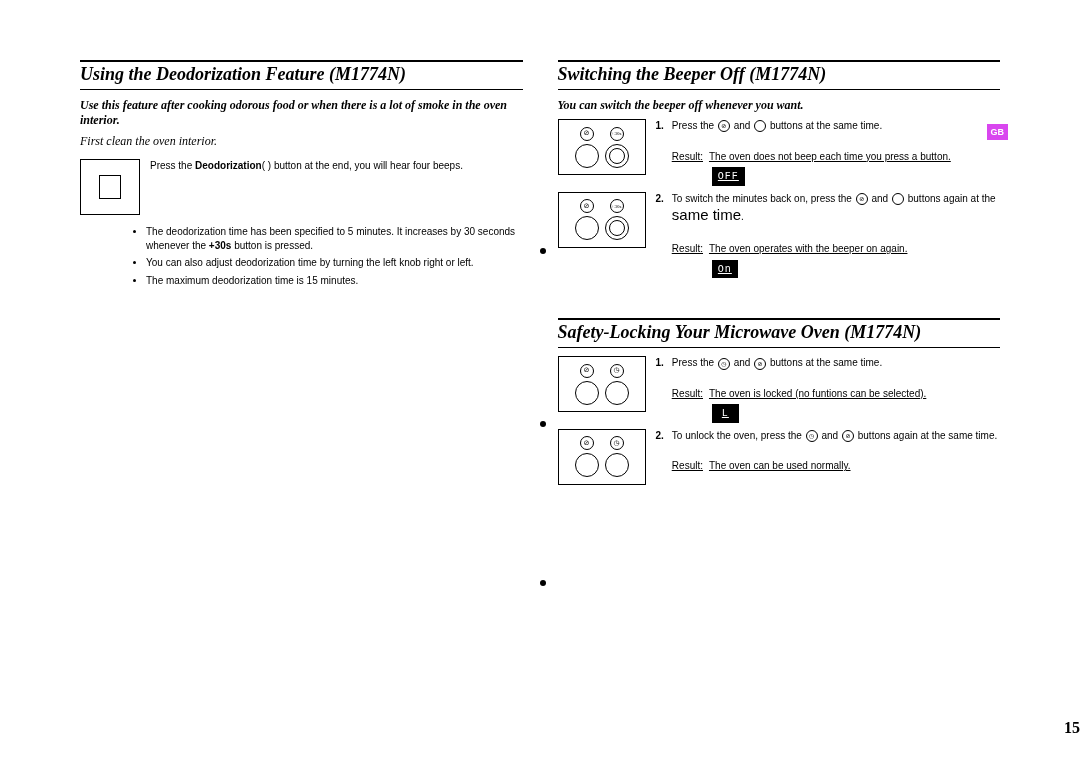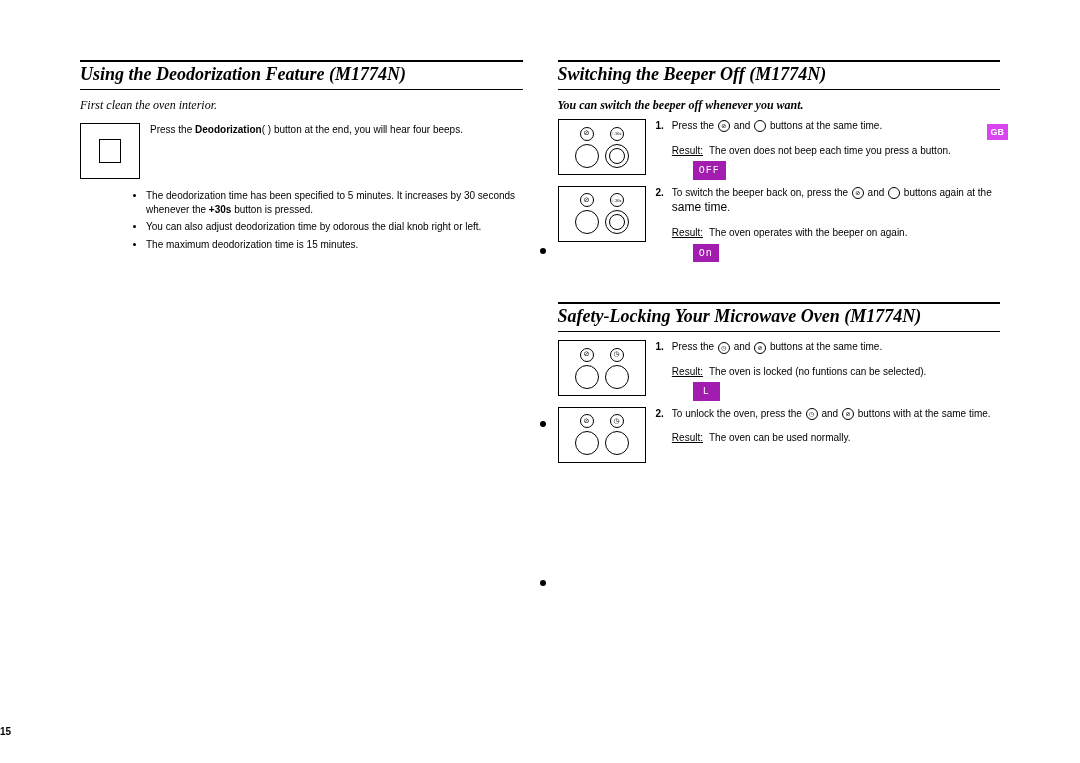--- a/index.html
+++ b/index.html
@@ -118,53 +118,55 @@
     display: flex;
     gap: 8px;
   }
   .num {
     font-weight: bold;
     flex: 0 0 auto;
   }
   .result-line {
     display:flex;
     gap:6px;
-    margin-top:11px;
+    margin-top:17px;
+    text-decoration:underline;
   }
   .result-label {
     text-decoration: underline;
     flex:0 0 auto;
   }
   .lcd {
-    background: #a21caf;
+    background: #000000;
     color: #fff;
     font-family: "Courier New", monospace;
     font-size: 10px;
     padding: 3px 6px 2px 6px;
     display: inline-block;
     margin-top: 4px;
-    margin-left: 21px;
+    margin-left: 40px;
     letter-spacing: 1px;
+    text-decoration: underline;
   }
   ul.bullets {
     font-family: Arial, Helvetica, sans-serif;
     font-size: 10px;
     line-height: 1.35;
     margin: 10px 0 0 50px;
     padding-left: 16px;
     list-style-type: disc;
   }
   ul.bullets li { margin-bottom: 4px; }
   .page-num {
     position: absolute;
     bottom: 26px;
     left: 0; right: 0;
-    text-align: left;
-    font-family: Liberation Sans, sans-serif;
-    font-size: 10px;
+    text-align: right;
+    font-family: Liberation Serif, serif;
+    font-size: 16px;
     font-weight: bold;
   }
   .gb-badge {
     position: absolute;
     top: 124px;
     right: 72px;
     background: #d946ef;
     color: #fff;
     font-family: Arial, Helvetica, sans-serif;
     font-size: 9px;
@@ -197,34 +199,35 @@
 <div class="tab-dot" style="top:421px"></div>
 <div class="tab-dot" style="top:580px"></div>
 
 <div class="page">
 
   <div class="col">
     <div class="section-rule"></div>
     <h2 class="section-title">Using the Deodorization Feature (M1774N)</h2>
     <div class="section-rule-thin"></div>
 
+    <p class="intro">Use this feature after cooking odorous food or when there is a lot of smoke in the oven interior.</p>
     <p class="intro2">First clean the oven interior.</p>
 
     <div class="step-row" style="">
       <div class="panel-box" style="width:60px;height:56px;justify-content:center">
         <div class="deodor-icon"></div>
       </div>
       <div class="step-text">
         <span>Press the </span><b>Deodorization</b><span>(  ) button at the end, you will hear four beeps.</span>
       </div>
     </div>
 
     <ul class="bullets">
       <li><span>The deodorization time has been specified to 5 minutes. It increases by 30 seconds whenever the </span><b>+30s</b><span> button is pressed.</span></li>
-      <li><span>You can also adjust deodorization time by odorous the dial knob right or left.</span></li>
+      <li><span>You can also adjust deodorization time by turning the left knob right or left.</span></li>
       <li><span>The maximum deodorization time is 15 minutes.</span></li>
     </ul>
   </div>
 
   <div class="col">
 
     <div class="section-rule"></div>
     <h2 class="section-title">Switching the Beeper Off (M1774N)</h2>
     <div class="section-rule-thin"></div>
     <p class="intro" style="padding-right:40px">You can switch the beeper off whenever you want.</p>
@@ -263,21 +266,21 @@
           </div>
         <div class="panel-col">
             <div class="small-circle" style="font-size:5px">+30s</div>
             <div class="dbl-circle"></div>
           </div>
       </div>
       <div class="step-text beeper-right">
         <div class="num-step">
           <span class="num">2.</span>
           <div>
-            <span>To switch the beeper back on, press the </span><span class="inline-icon">⊘</span><span> and </span><span class="inline-icon"></span><span> buttons again at the </span><span style="font-size:12px">same time</span><span>.</span>
+            <span>To switch the minutes back on, press the </span><span class="inline-icon">⊘</span><span> and </span><span class="inline-icon"></span><span> buttons again at the </span><span style="font-size:15px">same time</span><span>.</span>
             <div class="result-line">
                 <span class="result-label">Result:</span>
                 <span>The oven operates with the beeper on again.</span>
               </div>
             <div class="lcd">On</div>
           </div>
         </div>
       </div>
     </div>
 
@@ -320,21 +323,21 @@
             </div>
           <div class="panel-col">
               <div class="small-circle">◷</div>
               <div class="big-circle"></div>
             </div>
         </div>
         <div class="step-text beeper-right">
           <div class="num-step">
             <span class="num">2.</span>
             <div>
-              <span>To unlock the oven, press the </span><span class="inline-icon">◷</span><span> and </span><span class="inline-icon">⊘</span><span> buttons with at the same time.</span>
+              <span>To unlock the oven, press the </span><span class="inline-icon">◷</span><span> and </span><span class="inline-icon">⊘</span><span> buttons again at the same time.</span>
               <div class="result-line">
                   <span class="result-label">Result:</span>
                   <span>The oven can be used normally.</span>
                 </div>
             </div>
           </div>
         </div>
       </div>
 
     </div>

